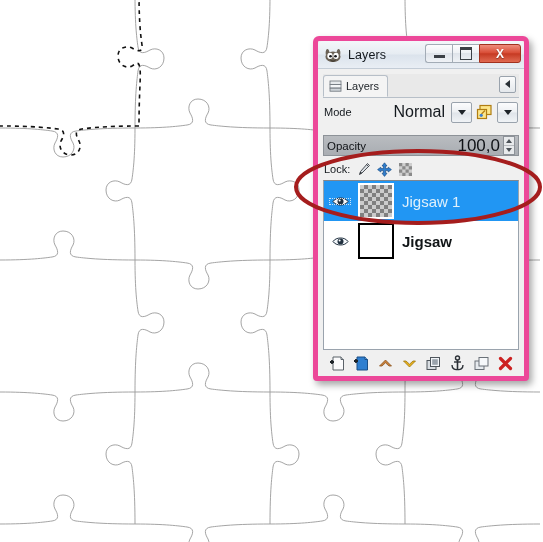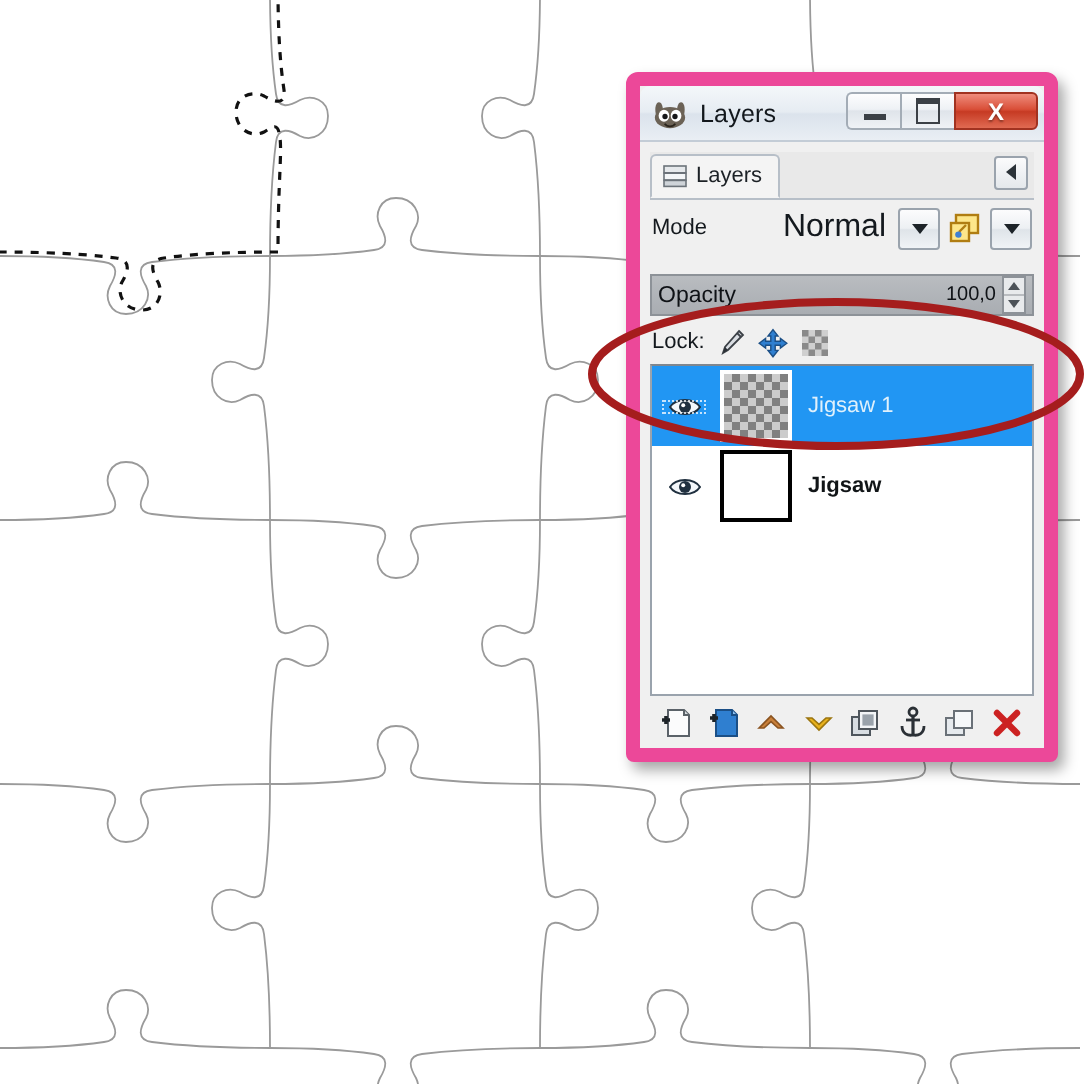--- a/index.html
+++ b/index.html
@@ -26,21 +26,21 @@
   #puzzle-svg { position: absolute; left: 0; top: 0; }
 
   
   #layers-dialog {
     position: absolute;
     left: 313px;
     top: 36px;
     width: 216px;
     height: 345px;
     background: #f0f0f0;
-    border: 7px solid #ec4899;
+    border: 5px solid #ec4899;
     border-radius: 6px 6px 4px 4px;
     box-shadow: 3px 4px 7px rgba(0,0,0,0.35);
     box-sizing: border-box;
     overflow: hidden;
   }
 
   
   .titlebar {
     position: relative;
     height: 28px;
@@ -180,21 +180,21 @@
     display: flex;
     align-items: center;
     height: 21px;
     margin-top: 11px;
     background: linear-gradient(to bottom,#b9bcc0,#a9adb2);
     border: 1px solid #8d9298;
     box-sizing: border-box;
     padding: 0 3px;
   }
   .opacity-label { font-size: 11.5px; color: #0f1216; }
-  .opacity-value { margin-left: auto; font-size: 10px; color: #0f1216; }
+  .opacity-value { margin-left: auto; font-size: 17px; color: #0f1216; }
   .spinner {
     width: 12px; height: 19px;
     margin-left: 3px;
     display: flex; flex-direction: column;
     border: 1px solid #8d9298;
     background: #e8eaec;
     box-sizing: border-box;
   }
   .spin-half { flex: 1; display:flex; align-items:center; justify-content:center; }
   .spin-half:first-child { border-bottom: 1px solid #b9bcc0; }
@@ -254,21 +254,21 @@
     background-image:
       linear-gradient(45deg, #808080 25%, transparent 25%, transparent 75%, #808080 75%, #808080),
       linear-gradient(45deg, #808080 25%, #cccccc 25%, #cccccc 75%, #808080 75%, #808080);
     background-size: 8px 8px;
     background-position: 0 0, 4px 4px;
   }
   .thumb.blank {
     background: #ffffff;
     border: 2px solid #000000;
   }
-  .layer-name { font-size: 11px; color: #111517; padding-left: 4px; }
+  .layer-name { font-size: 15px; color: #111517; padding-left: 4px; }
   .layer-row.selected .layer-name { color: #dff0fb; }
   .layer-name.bold { font-weight: bold; }
 
   
   .bottom-bar {
     display: flex;
     align-items: center;
     height: 26px;
     padding: 0 3px;
     gap: 2px;

